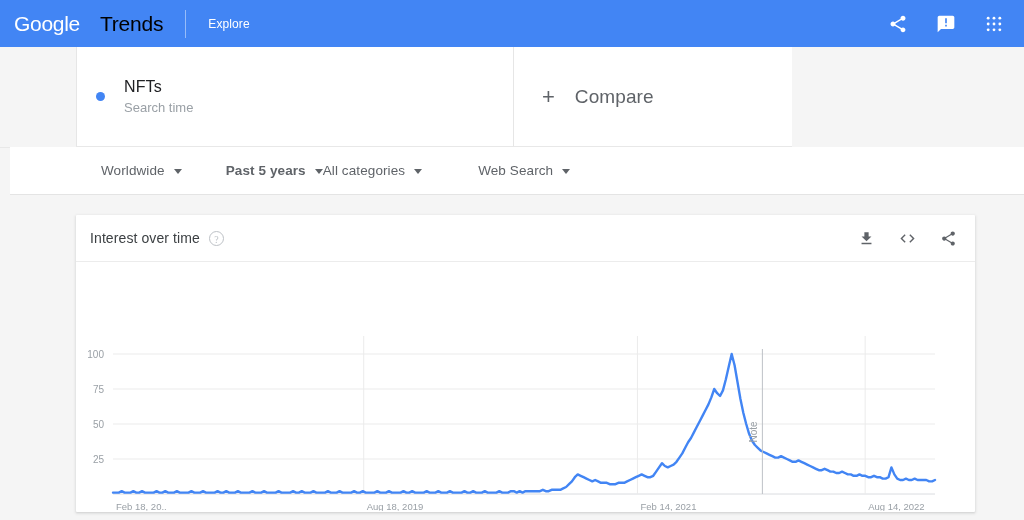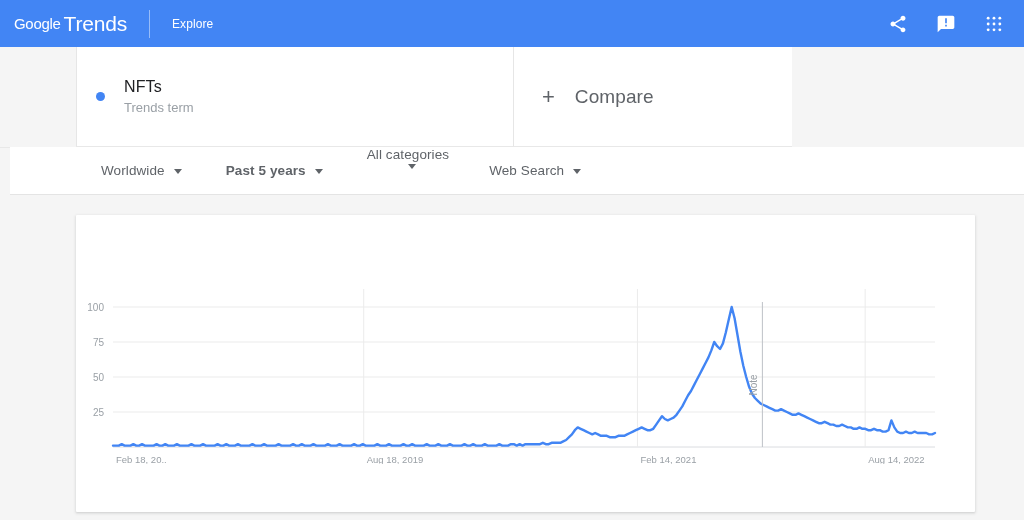--- a/index.html
+++ b/index.html
@@ -9,22 +9,22 @@
     font-family:"Liberation Sans","DejaVu Sans",sans-serif;
     -webkit-font-smoothing:antialiased;
   }
 
   
   .appbar{
     position:absolute;top:0;left:0;width:1024px;height:47px;
     background:#4285f4;display:flex;align-items:center;
   }
   .brand{display:flex;align-items:center;margin-left:14px;}
-  .brand-google{font-size:15px;color:#fff;letter-spacing:-.3px;font-weight:400;}
-  .brand-trends{font-size:21px;color:#ffffff;letter-spacing:-.2px;font-weight:300;margin-left:3px;}
+  .brand-google{font-size:21px;color:#fff;letter-spacing:-.3px;font-weight:400;}
+  .brand-trends{font-size:21px;color:#000000;letter-spacing:-.2px;font-weight:300;margin-left:20px;}
   .vdiv{width:1px;height:28px;background:rgba(255,255,255,.45);margin:0 22px 0 22px;}
   .explore{font-size:12px;color:#fff;font-weight:400;letter-spacing:.1px;}
   .appbar-actions{margin-left:auto;display:flex;align-items:center;gap:24px;margin-right:18px;}
   .abtn{width:24px;height:24px;display:flex;align-items:center;justify-content:center;cursor:pointer;}
   .abtn svg{display:block;}
 
   
   .queryrow{
     position:absolute;top:47px;left:0;width:841px;height:100px;
     background:#fff;display:flex;
@@ -129,52 +129,74 @@
   </div>
 </div>
 
 <div class="queryrow">
   <div class="q-left"></div>
 
   <div class="q-term">
     <div class="dot"></div>
     <div class="q-texts">
       <span class="q-title">NFTs</span>
-      <span class="q-sub">Trends term</span>
+      <span class="q-sub">Search time</span>
     </div>
   </div>
 
   <div class="q-compare">
     <span class="plus">+</span>
     <span class="compare-label">Compare</span>
   </div>
 
   <div class="q-right"></div>
 </div>
 
 <div class="filters">
   <div class="filter" style="margin-left:91px;">
     <span class="filter-label">Worldwide</span>
     <span class="caret"></span>
   </div>
   <div class="filter" style="margin-left:44px;font-weight:bold;">
     <span class="filter-label">Past 5 years</span>
     <span class="caret"></span>
   </div>
-  <div class="filter" style="margin-left:44px;flex-direction:column;">
+  <div class="filter" style="">
     <span class="filter-label">All categories</span>
     <span class="caret"></span>
   </div>
-  <div class="filter" style="margin-left:40px;">
+  <div class="filter" style="margin-left:56px;">
     <span class="filter-label">Web Search</span>
     <span class="caret"></span>
   </div>
 </div>
 
 <div class="card">
+  <div class="card-head">
+    <span class="card-title">Interest over time</span>
+    <span class="help">?</span>
+
+    <div class="card-actions">
+      <div class="cbtn">
+        <svg width="17" height="17" viewBox="0 0 24 24" fill="#5f6368">
+          <path d="M19 9h-4V3H9v6H5l7 7 7-7zM5 18v2h14v-2H5z"></path>
+        </svg>
+      </div>
+      <div class="cbtn">
+        <svg width="17" height="17" viewBox="0 0 24 24" fill="#5f6368">
+          <path d="M9.4 16.6 4.8 12l4.6-4.6L8 6l-6 6 6 6 1.4-1.4zm5.2 0 4.6-4.6-4.6-4.6L16 6l6 6-6 6-1.4-1.4z"></path>
+        </svg>
+      </div>
+      <div class="cbtn">
+        <svg width="17" height="17" viewBox="0 0 24 24" fill="#5f6368">
+          <path d="M18 16.08c-.76 0-1.44.3-1.96.77L8.91 12.7c.05-.23.09-.46.09-.7s-.04-.47-.09-.7l7.05-4.11c.54.5 1.25.81 2.04.81 1.66 0 3-1.34 3-3s-1.34-3-3-3-3 1.34-3 3c0 .24.04.47.09.7L8.04 9.81C7.5 9.31 6.79 9 6 9c-1.66 0-3 1.34-3 3s1.34 3 3 3c.79 0 1.5-.31 2.04-.81l7.12 4.16c-.05.21-.08.43-.08.65 0 1.61 1.31 2.92 2.92 2.92s2.92-1.31 2.92-2.92-1.31-2.92-2.92-2.92z"></path>
+        </svg>
+      </div>
+    </div>
+  </div>
 
   <div class="plotwrap">
     <svg id="chart-svg" width="899" height="249" viewBox="0 0 899 249">
         <line x1="37" y1="92" x2="859" y2="92" stroke="#ebebeb" stroke-width="1"></line>
         <text x="28" y="96" text-anchor="end" font-family="&quot;Liberation Sans&quot;, sans-serif" font-size="10" fill="#9aa0a6">100</text>
         <line x1="37" y1="127" x2="859" y2="127" stroke="#ebebeb" stroke-width="1"></line>
         <text x="28" y="131" text-anchor="end" font-family="&quot;Liberation Sans&quot;, sans-serif" font-size="10" fill="#9aa0a6">75</text>
         <line x1="37" y1="162" x2="859" y2="162" stroke="#ebebeb" stroke-width="1"></line>
         <text x="28" y="166" text-anchor="end" font-family="&quot;Liberation Sans&quot;, sans-serif" font-size="10" fill="#9aa0a6">50</text>
         <line x1="37" y1="197" x2="859" y2="197" stroke="#ebebeb" stroke-width="1"></line>

